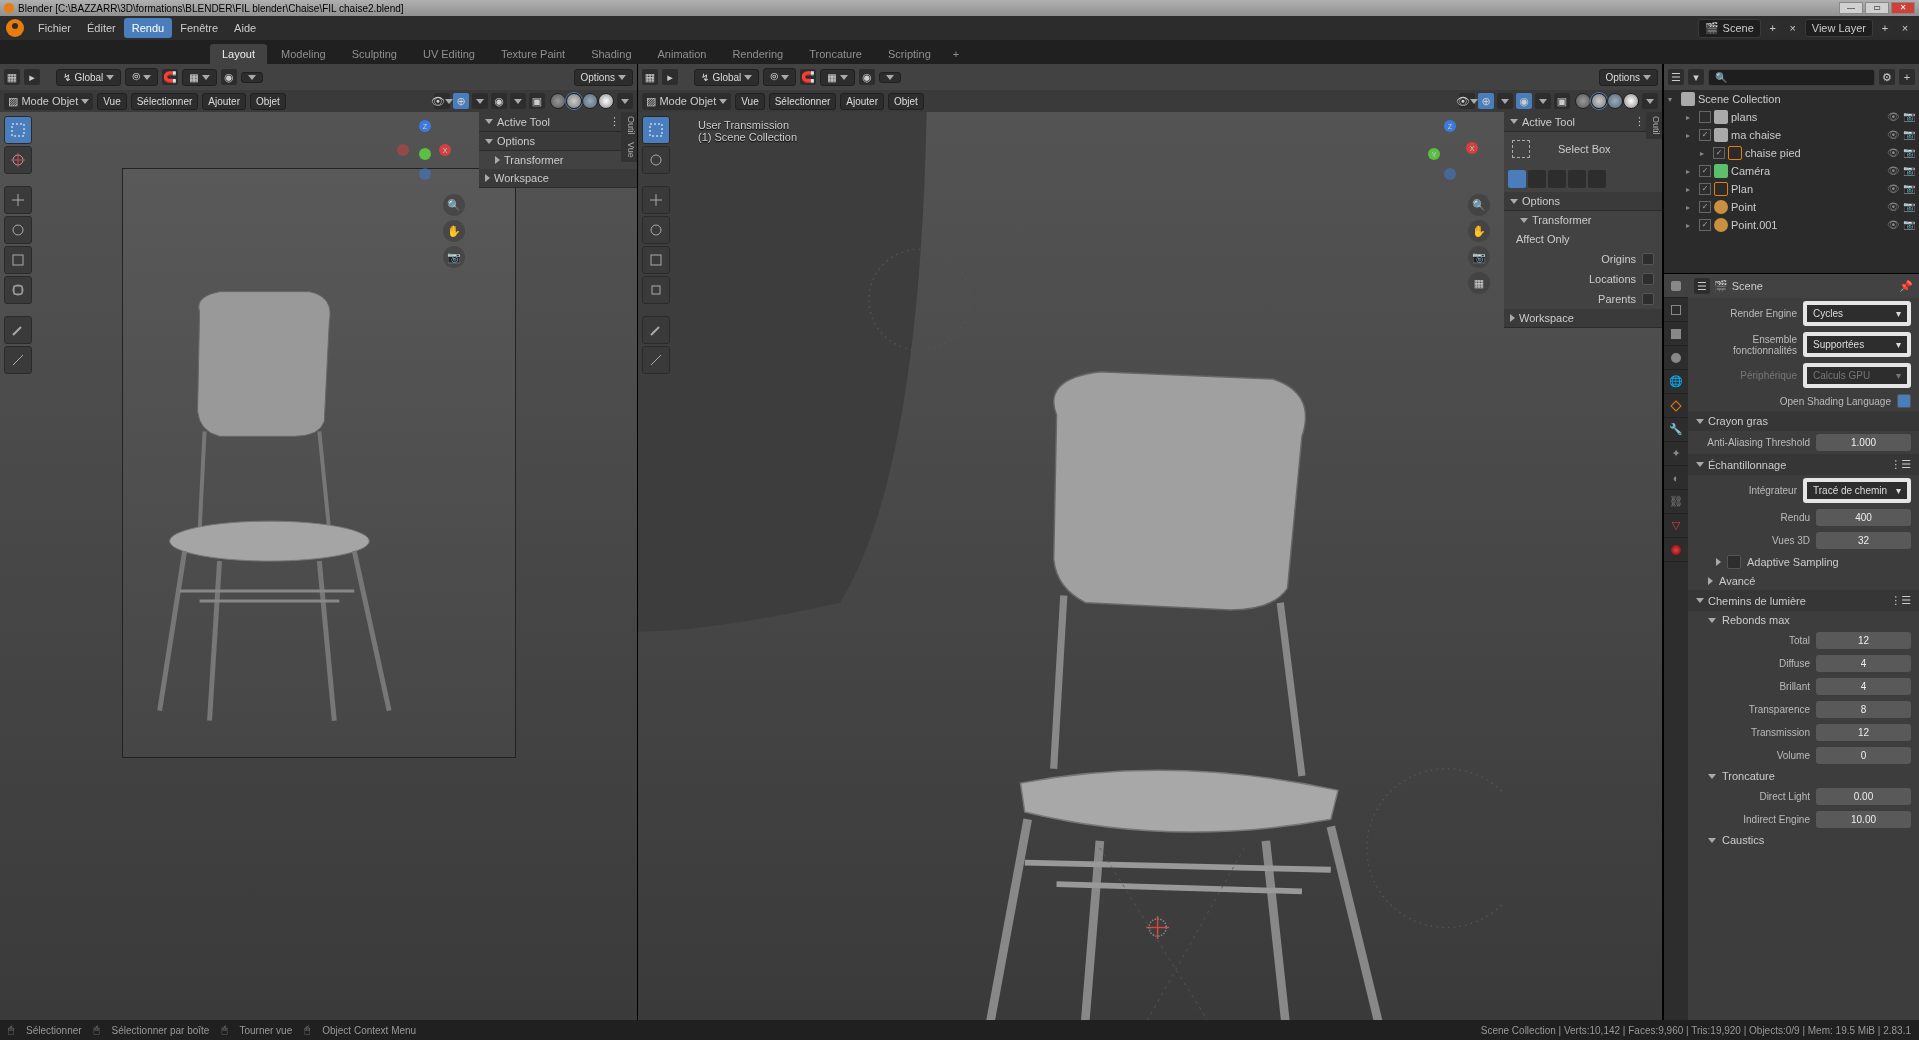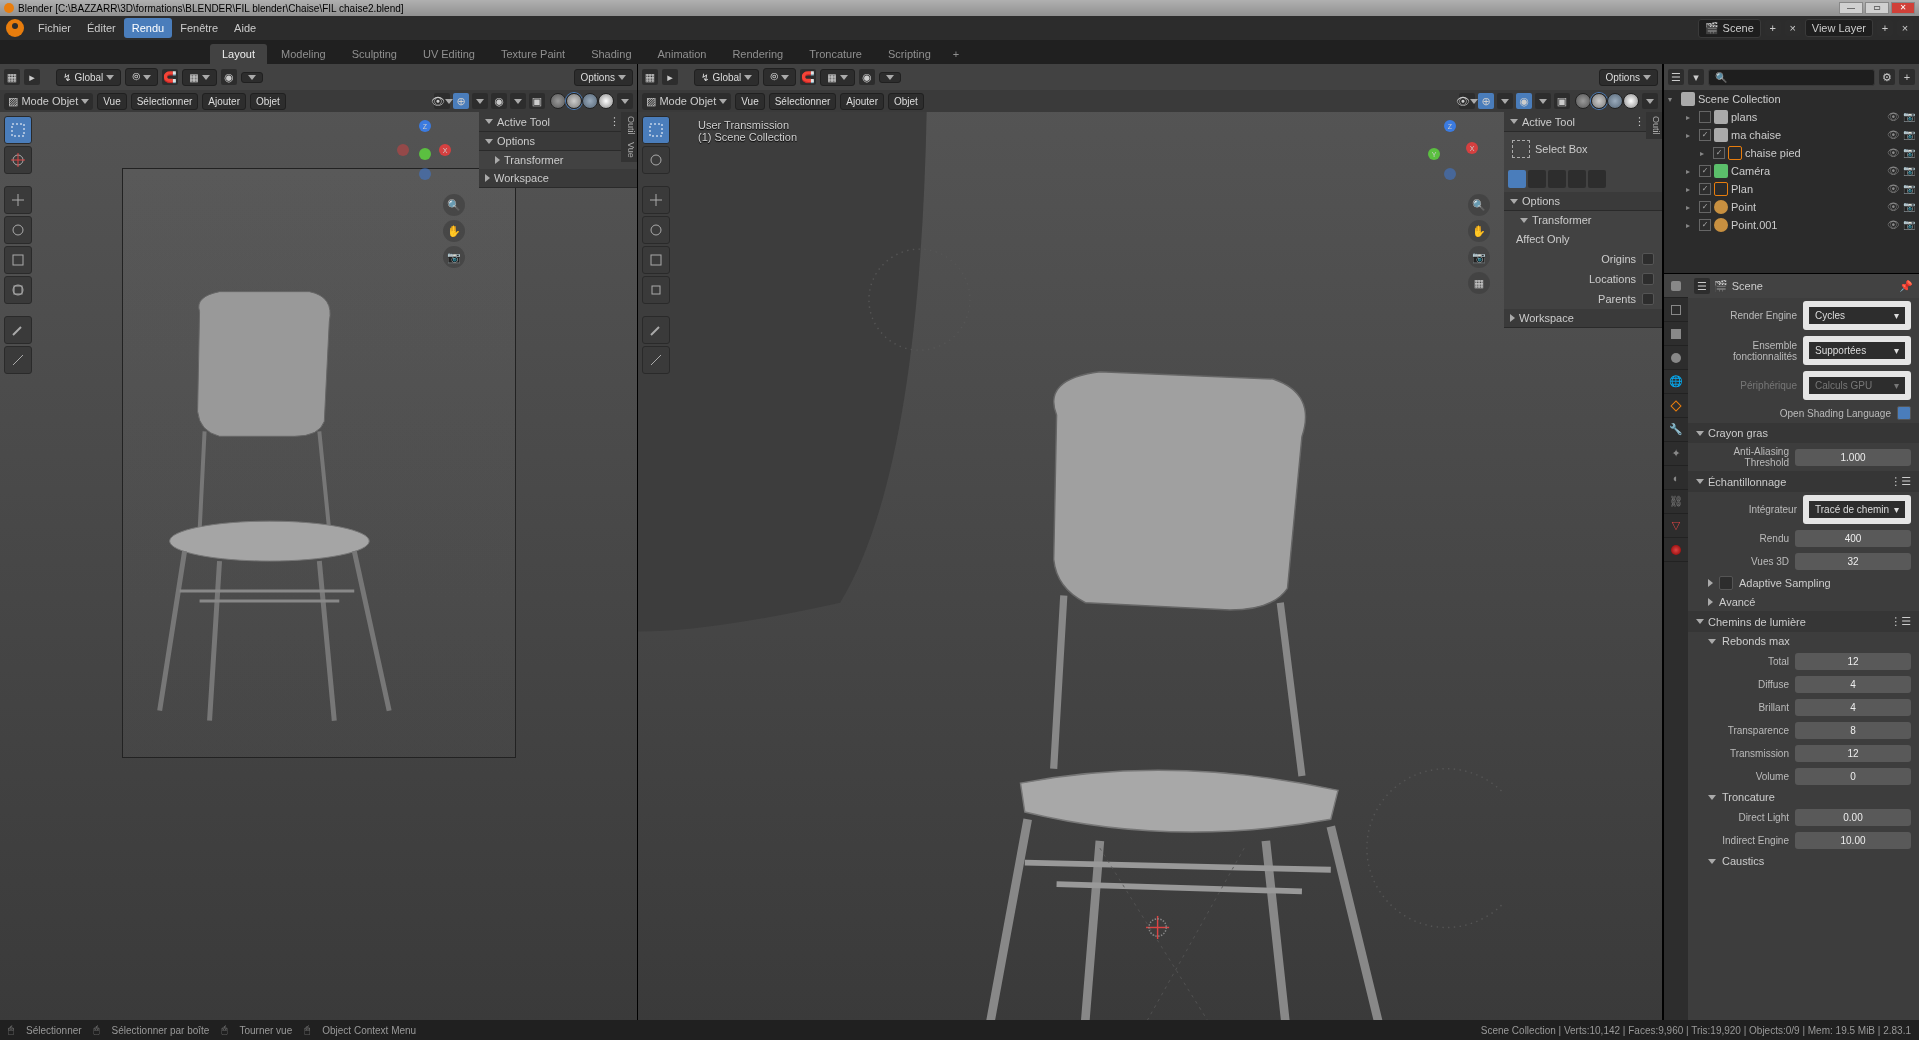--- a/index.html
+++ b/index.html
@@ -65,22 +65,22 @@
 .out-eye span { width:12px; height:12px; color:#888; cursor:pointer; font-size:10px; }
 .props { flex:1; background:#3d3d3d; overflow-y:auto; display:flex; }
 .props-tabs { width:24px; background:#2d2d2d; display:flex; flex-direction:column; }
 .ptab { width:24px; height:24px; cursor:pointer; display:flex; align-items:center; justify-content:center; border-bottom:1px solid #222; }
 .ptab.active { background:#424242; }
 .props-body { flex:1; padding:0; font-size:11px; }
 .props-hdr { height:24px; background:#424242; display:flex; align-items:center; padding:0 6px; gap:4px; }
 .prop-panel-hdr { background:#363636; padding:4px 8px; display:flex; align-items:center; gap:4px; cursor:pointer; }
 .prop-row { display:flex; align-items:center; padding:3px 8px; gap:6px; }
 .prop-row .lbl { flex:1; text-align:right; color:#bbb; font-size:10px; }
-.prop-field { width:116px; background:#595959; border-radius:3px; padding:3px 6px; text-align:center; color:#eee; font-size:10px; }
-.prop-select { width:108px; background:#2d2d2d; border:6px solid #e5e5e5; border-radius:3px; padding:3px 6px; color:#ddd; font-size:10px; display:flex; justify-content:space-between; }
+.prop-field { width:95px; background:#595959; border-radius:3px; padding:3px 6px; text-align:center; color:#eee; font-size:10px; }
+.prop-select { width:108px; background:#2d2d2d; border:4px solid #e5e5e5; border-radius:3px; padding:3px 6px; color:#ddd; font-size:10px; display:flex; justify-content:space-between; }
 .prop-cb { width:14px; height:14px; background:#2d2d2d; border:1px solid #555; border-radius:2px; }
 .prop-cb.checked { background:#4a7dbb; }
 .status-bar { position:absolute; bottom:0; left:0; right:0; height:20px; background:#202020; display:flex; align-items:center; padding:0 8px; gap:12px; color:#999; font-size:10px; }
 .status-bar .spacer { flex:1; }
 .tri { display:inline-block; width:0; height:0; }
 .tri-r { border-top:4px solid transparent; border-bottom:4px solid transparent; border-left:5px solid #aaa; }
 .tri-d { border-left:4px solid transparent; border-right:4px solid transparent; border-top:5px solid #aaa; }
 .shading-balls { display:flex; gap:0; margin-left:2px; }
 .sball { width:16px; height:16px; border-radius:50%; border:1px solid #222; cursor:pointer; }
 .sball.wire { background:radial-gradient(#999,#555); }
@@ -414,21 +414,21 @@
       <div class="ni">📷</div>
       <div class="ni">▦</div>
     </div>
 
     <div class="n-panel">
       <div class="n-hdr">
           <span class="tri tri-d"></span>
           <span>Active Tool</span>
           <span style="margin-left:auto">⋮⋮</span>
         </div>
-      <div style="padding:4px;display:flex;align-items:center;gap:1px">
+      <div style="padding:4px;display:flex;align-items:center;gap:24px">
           <span class="n-tool-icon"></span>
           <span>Select Box</span>
         </div>
       <div class="n-shade-row">
         <div class="sb active"></div>
         <div class="sb"></div>
         <div class="sb"></div>
         <div class="sb"></div>
         <div class="sb"></div>
       </div>
@@ -646,21 +646,21 @@
             </div>
           </div>
         <div class="prop-row">
             <span class="lbl">Rendu</span>
             <div class="prop-field">400</div>
           </div>
         <div class="prop-row">
             <span class="lbl">Vues 3D</span>
             <div class="prop-field">32</div>
           </div>
-        <div class="prop-row" style="padding-left:20px">
+        <div class="prop-row" style="padding-left:28px">
             <span class="tri tri-r"></span>
             <span class="prop-cb"></span>
             <span>Adaptive Sampling</span>
           </div>
         <div class="prop-row" style="padding-left:20px">
             <span class="tri tri-r"></span>
             <span>Avancé</span>
           </div>
 
         <div class="prop-panel-hdr">

